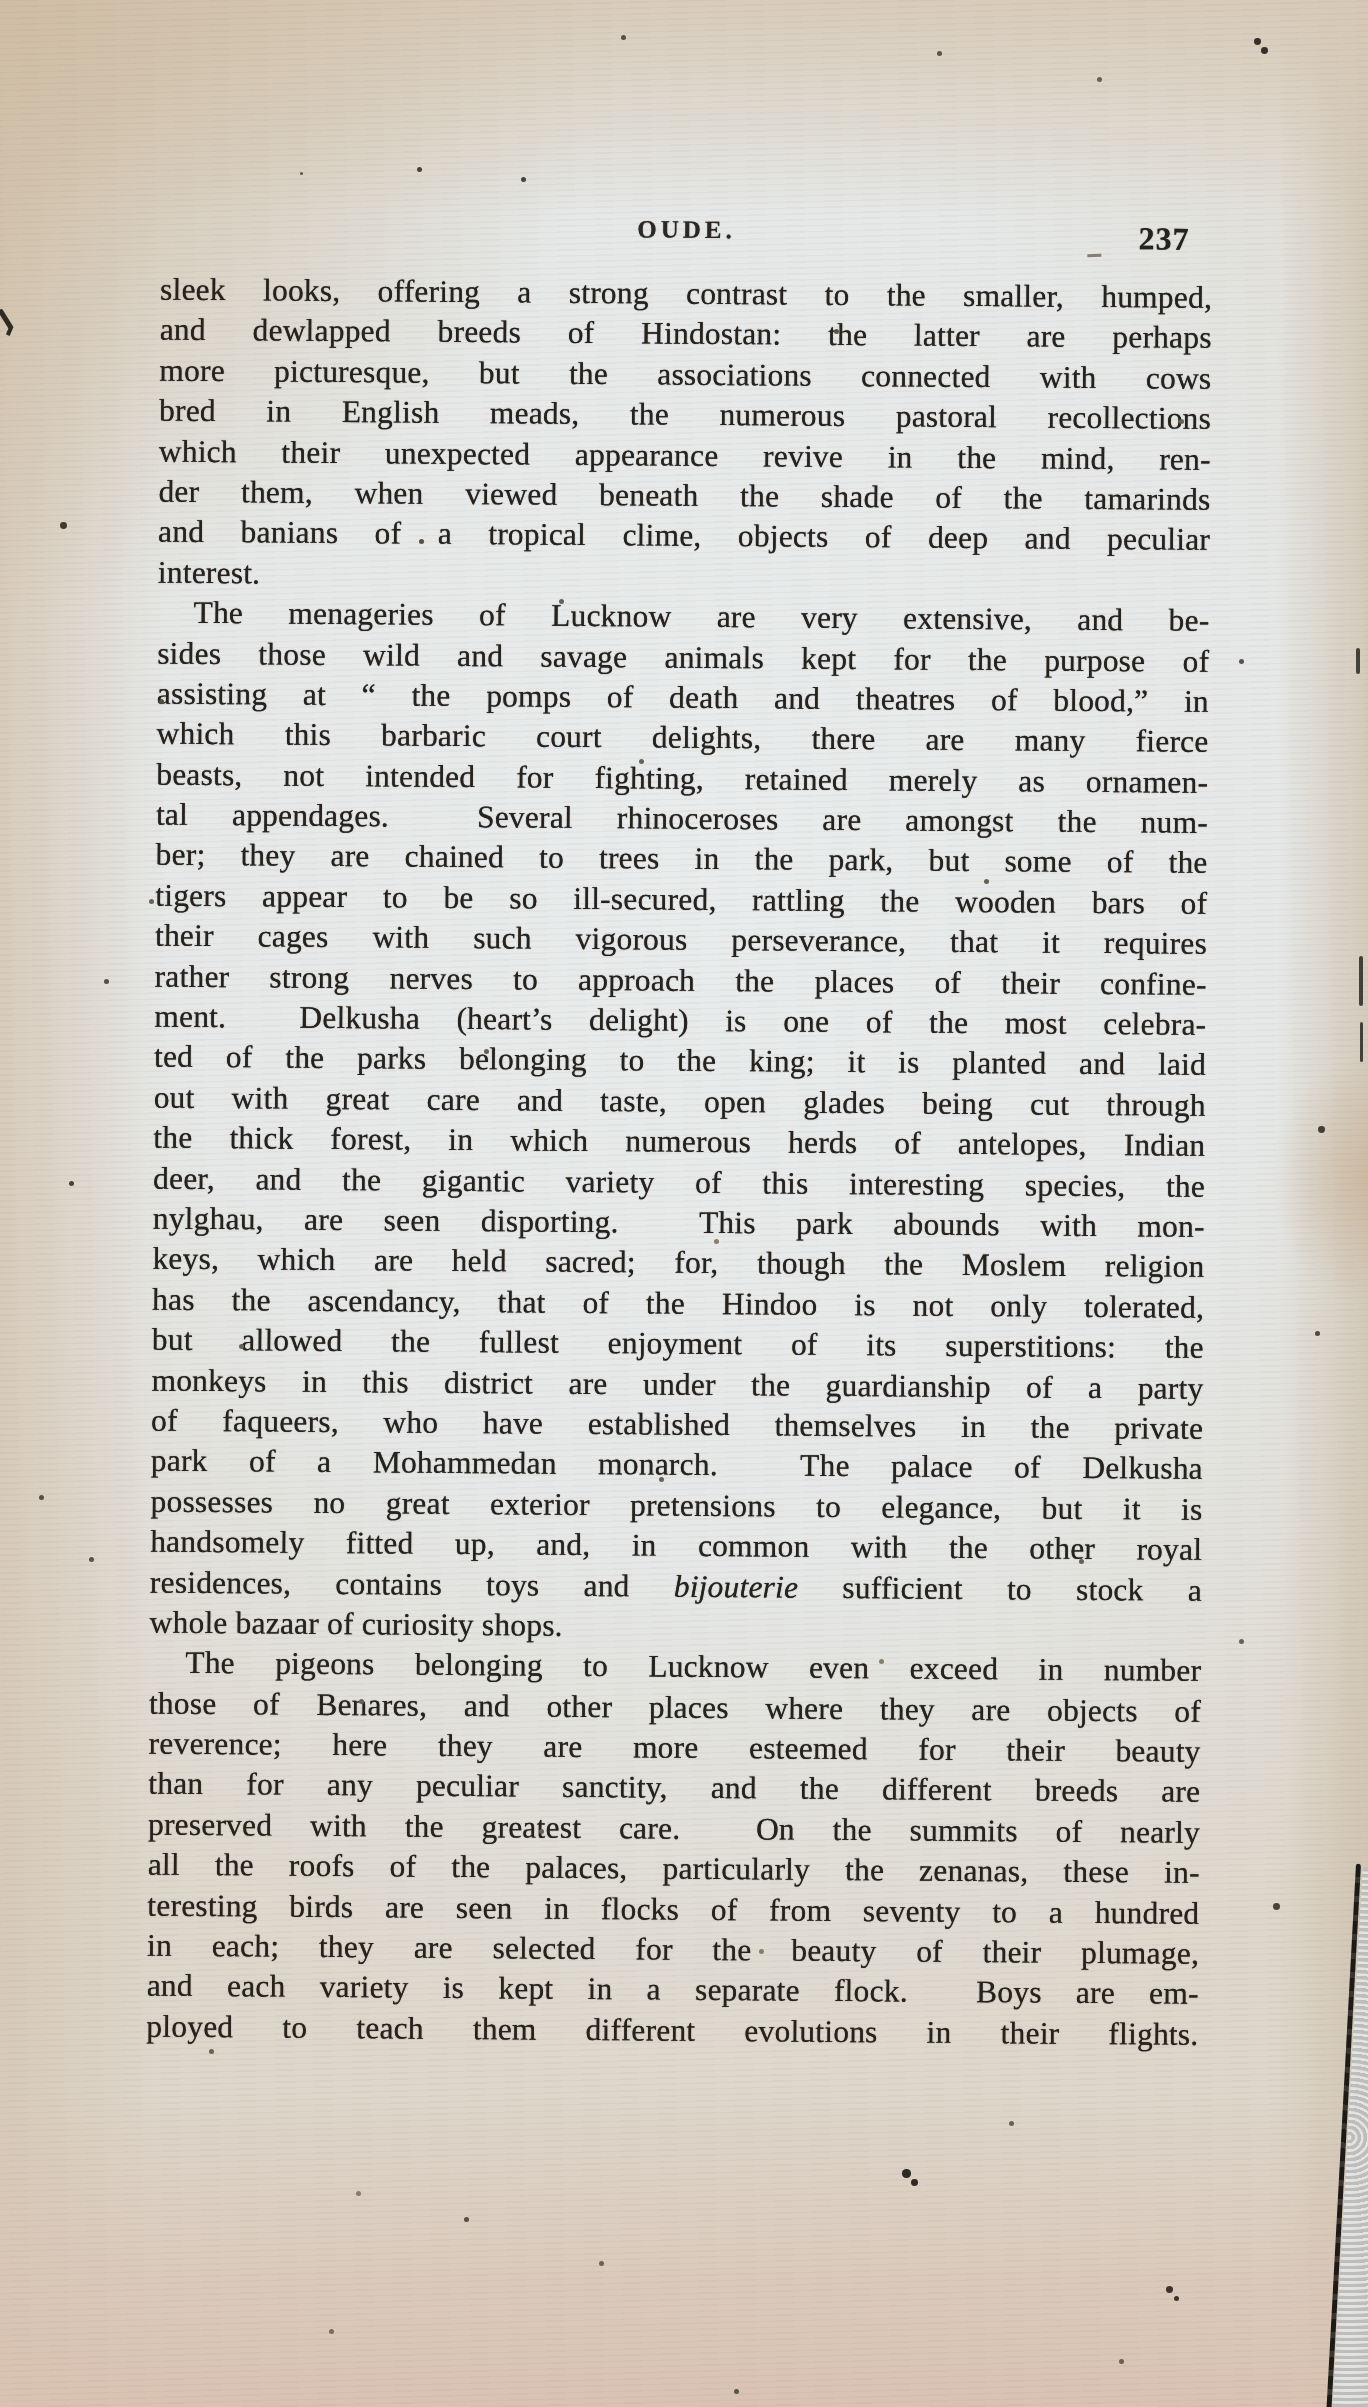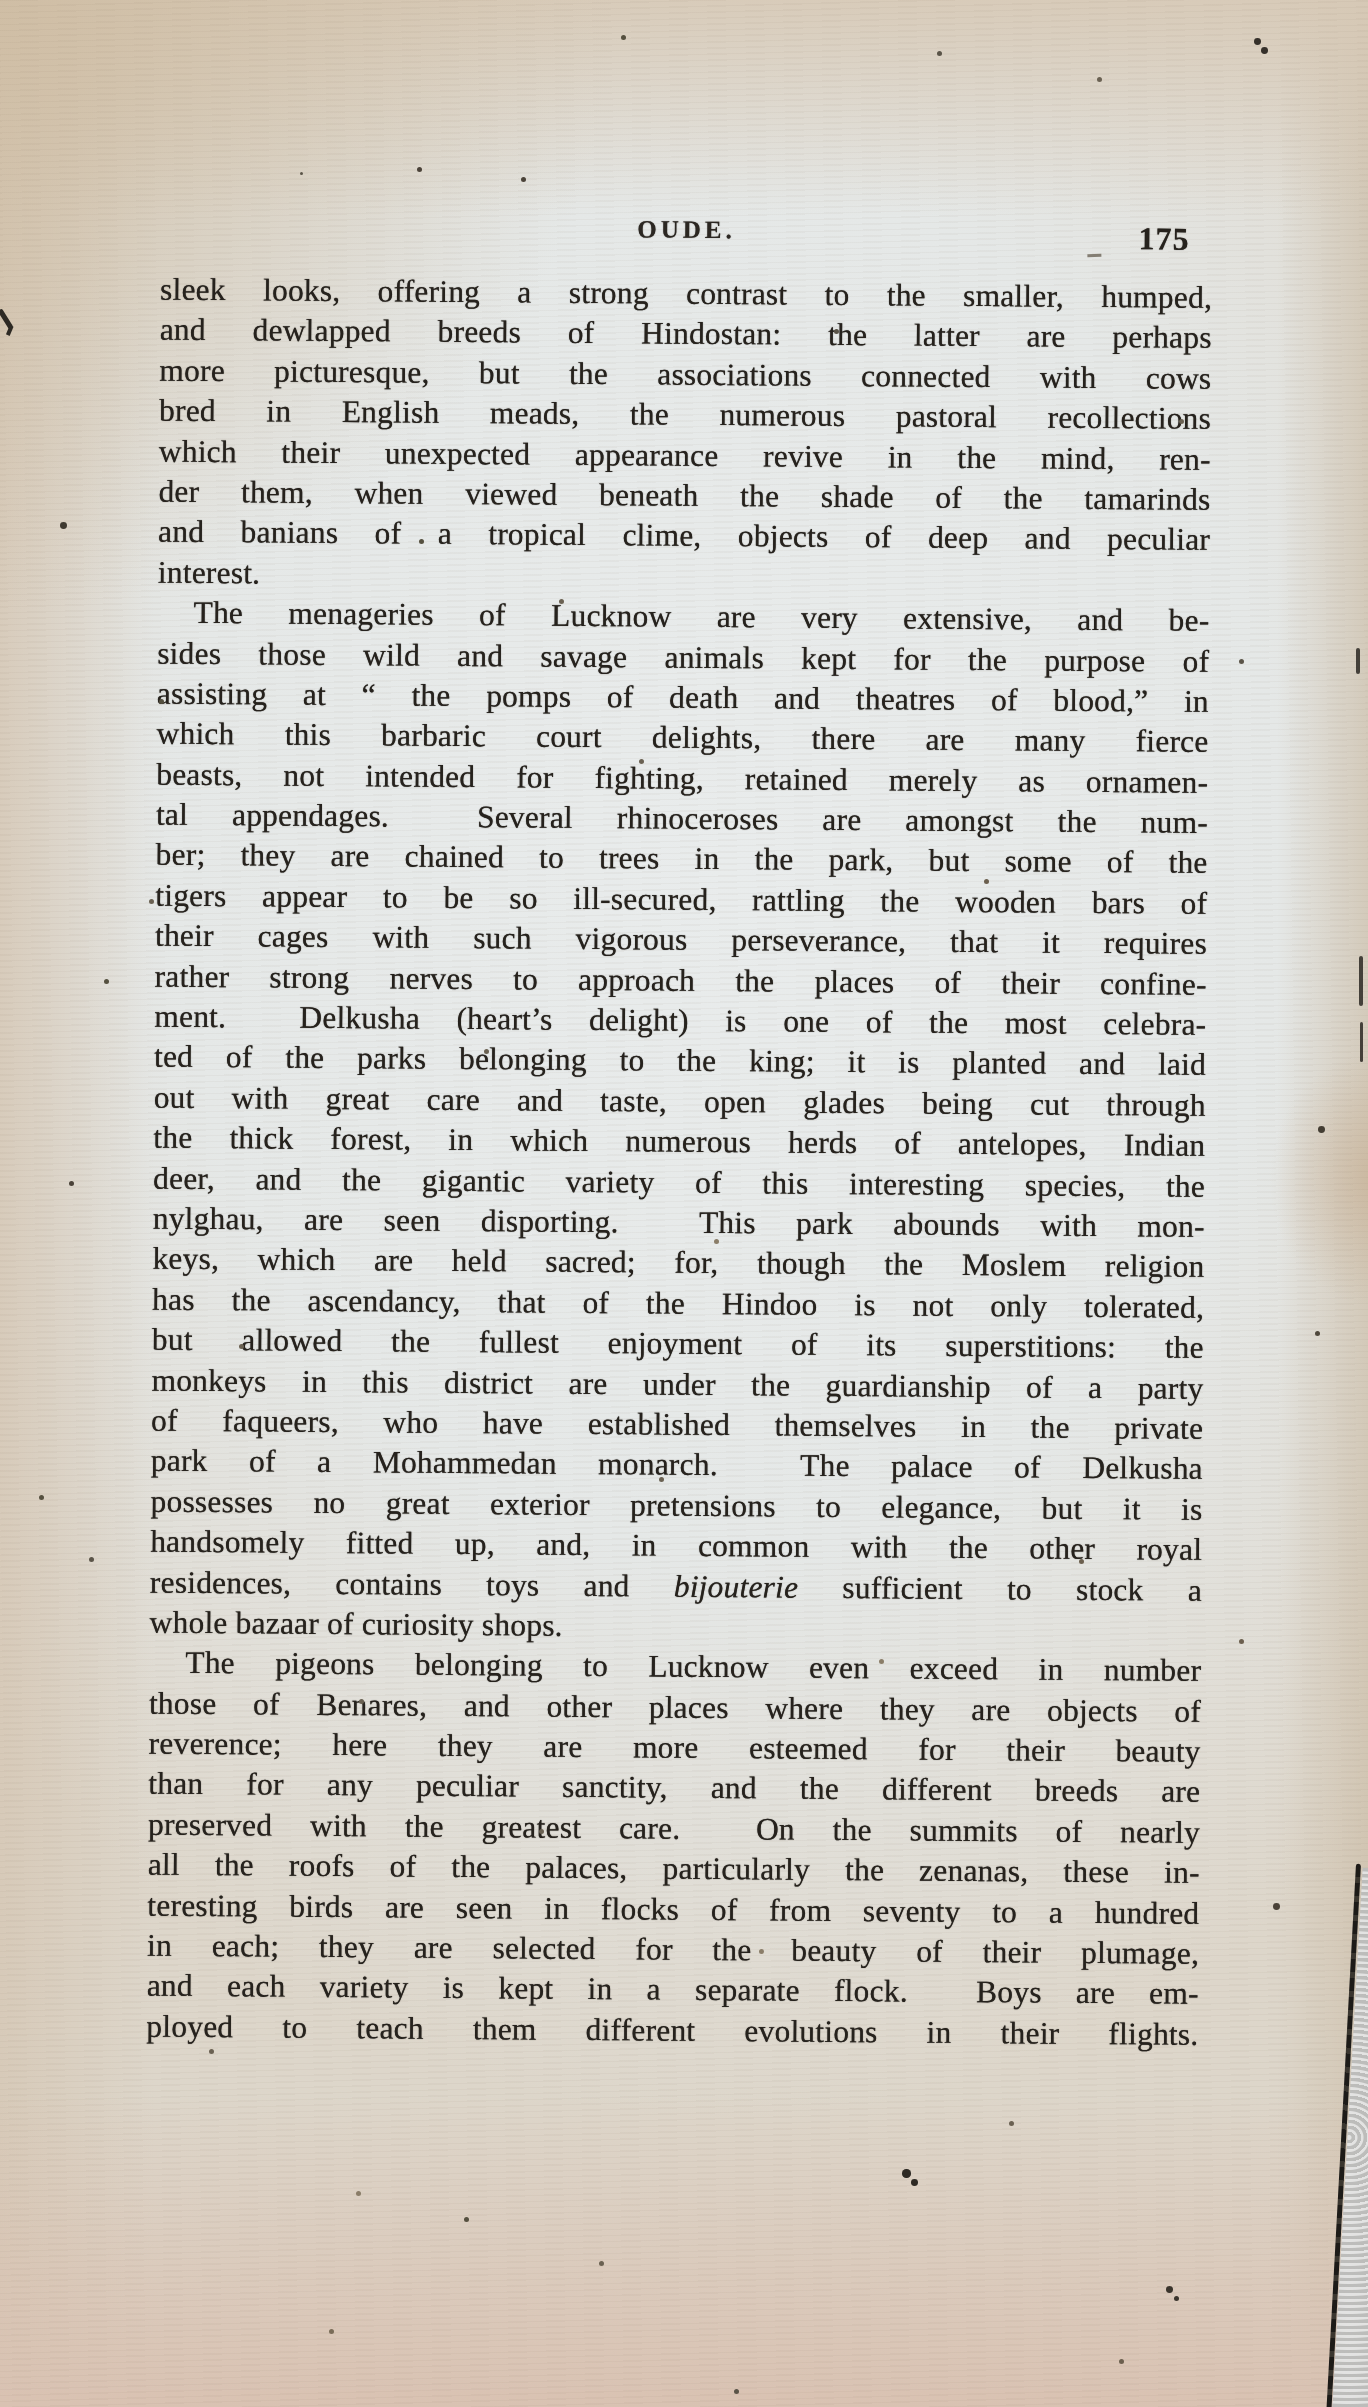--- a/index.html
+++ b/index.html
@@ -108,21 +108,21 @@
 </style>
 </head>
 <body>
 
 <div id="page">
   <div class="texture"></div>
 
   <div class="content">
     <div class="running-header">OUDE.</div>
     <div class="header-dash"></div>
-    <div class="page-number">175</div>
+    <div class="page-number">237</div>
 
     <div class="body-text">
         <div class="para">
           <div class="line">sleek looks, offering a strong contrast to the smaller, humped,</div>
           <div class="line">and dewlapped breeds of Hindostan: the latter are perhaps</div>
           <div class="line">more picturesque, but the associations connected with cows</div>
           <div class="line">bred in English meads, the numerous pastoral recollections</div>
           <div class="line">which their unexpected appearance revive in the mind, ren-</div>
           <div class="line">der them, when viewed beneath the shade of the tamarinds</div>
           <div class="line">and banians of a tropical clime, objects of deep and peculiar</div>

